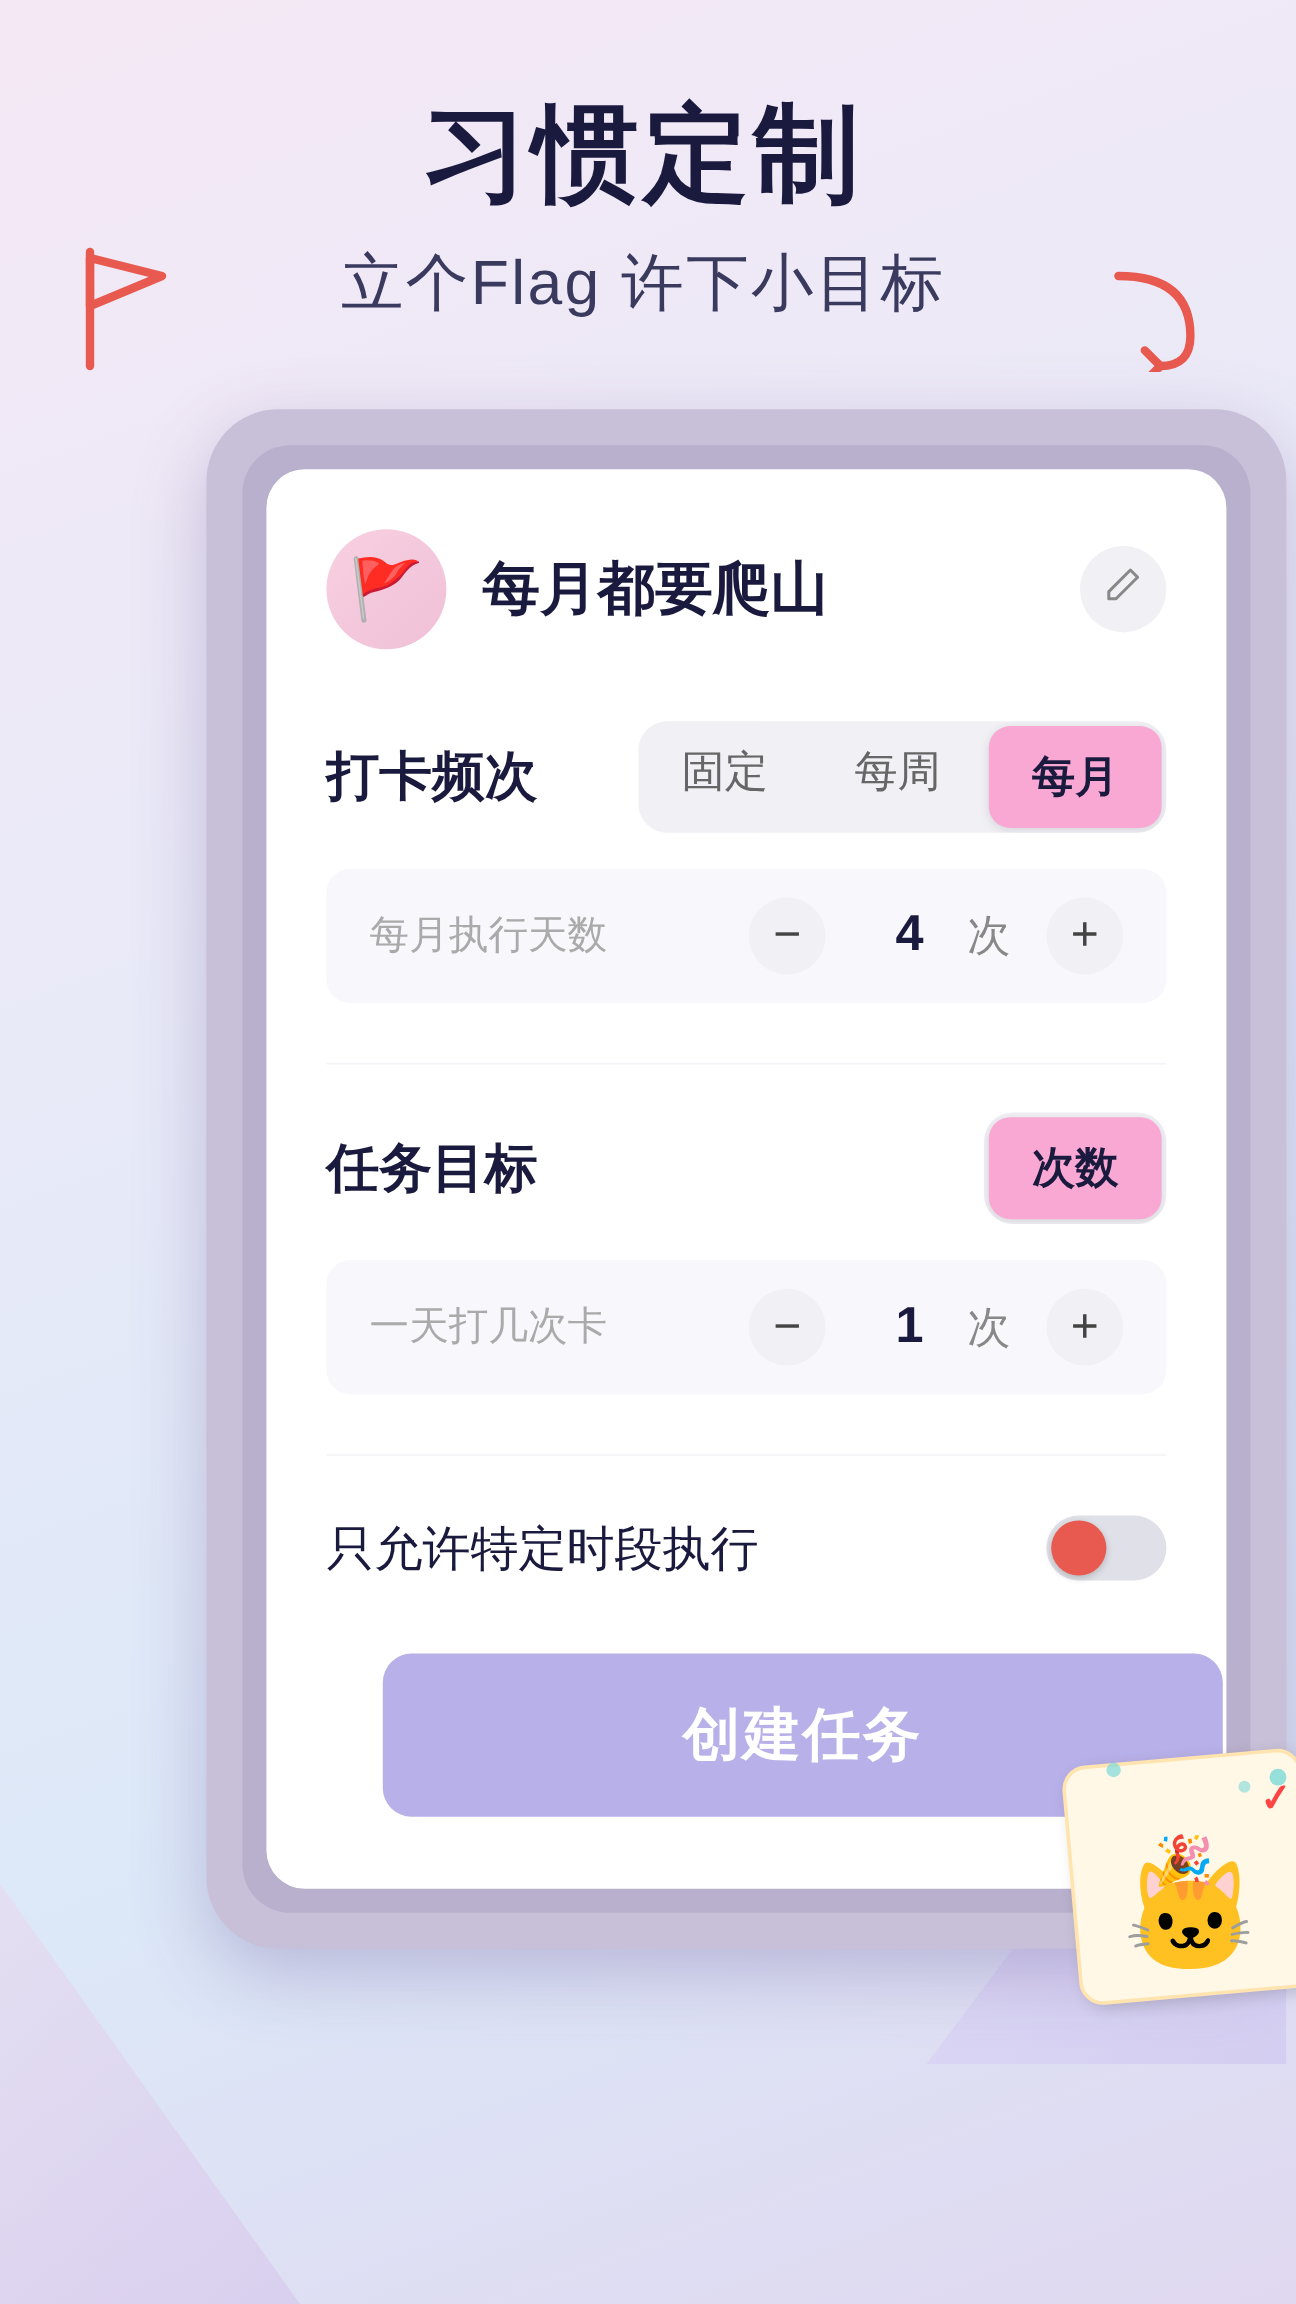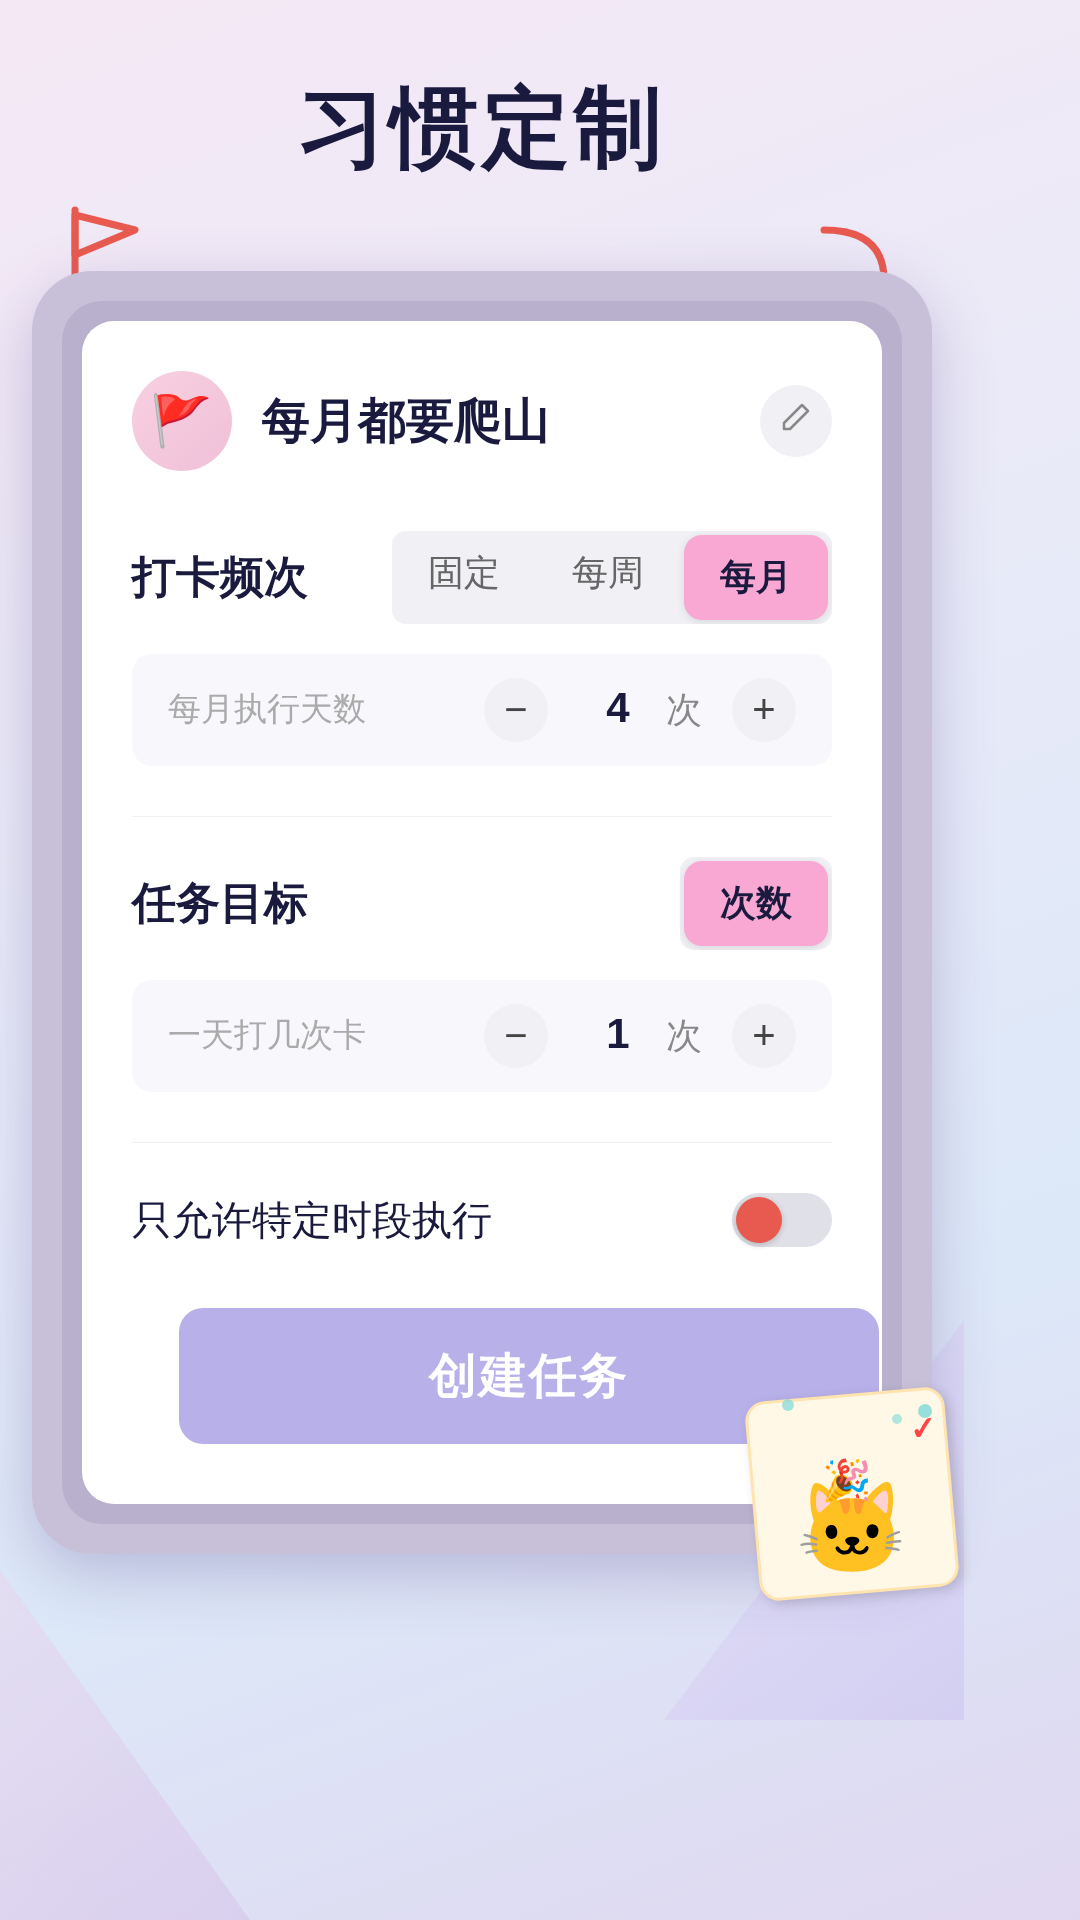--- a/index.html
+++ b/index.html
@@ -31,25 +31,25 @@
       left: 0;
       width: 250px;
       height: 350px;
       background: linear-gradient(135deg, #f0d0e8 0%, #d0b8e8 100%);
       clip-path: polygon(0 0, 0 100%, 100% 100%);
       opacity: 0.4;
     }
 
     .page-container {
       position: relative;
-      width: 964px;
+      width: 1072px;
       height: 1920px;
       display: flex;
       flex-direction: column;
-      align-items: center;
+      align-items: flex-end;
     }
 
     
     .header-section {
       width: 100%;
       padding: 80px 80px 40px;
       text-align: center;
       position: relative;
     }
 
@@ -175,21 +175,21 @@
     .section-label {
       font-size: 44px;
       font-weight: 700;
       color: #1a1a3e;
     }
 
     .tab-group {
       display: flex;
       gap: 0;
       background: #f0f0f5;
-      border-radius: 14px;
+      border-radius: 24px;
       overflow: hidden;
     }
 
     .tab-item {
       padding: 18px 36px;
       font-size: 36px;
       color: #666;
       cursor: pointer;
       background: transparent;
       border-radius: 18px;
@@ -331,20 +331,21 @@
     </div>
 
     <div class="deco-arrow" style="position:absolute; right:70px; top:220px;">
       <svg width="90" height="90" viewBox="0 0 90 90">
         <path d="M20 10 Q80 10 80 60 Q80 85 55 85" fill="none" stroke="#e85a4f" stroke-width="7" stroke-linecap="round"></path>
         <path d="M42 72 L55 85 L42 98" fill="none" stroke="#e85a4f" stroke-width="7" stroke-linecap="round" stroke-linejoin="round"></path>
       </svg>
     </div>
 
     <h1 class="main-title">习惯定制</h1>
+    <p class="subtitle">立个Flag 许下小目标</p>
   </div>
 
   <div class="device-mockup" style="position:relative;">
 
     <div class="device-inner">
 
       <div class="habit-card">
 
         <div class="habit-header">
           <div class="habit-icon-wrap">

